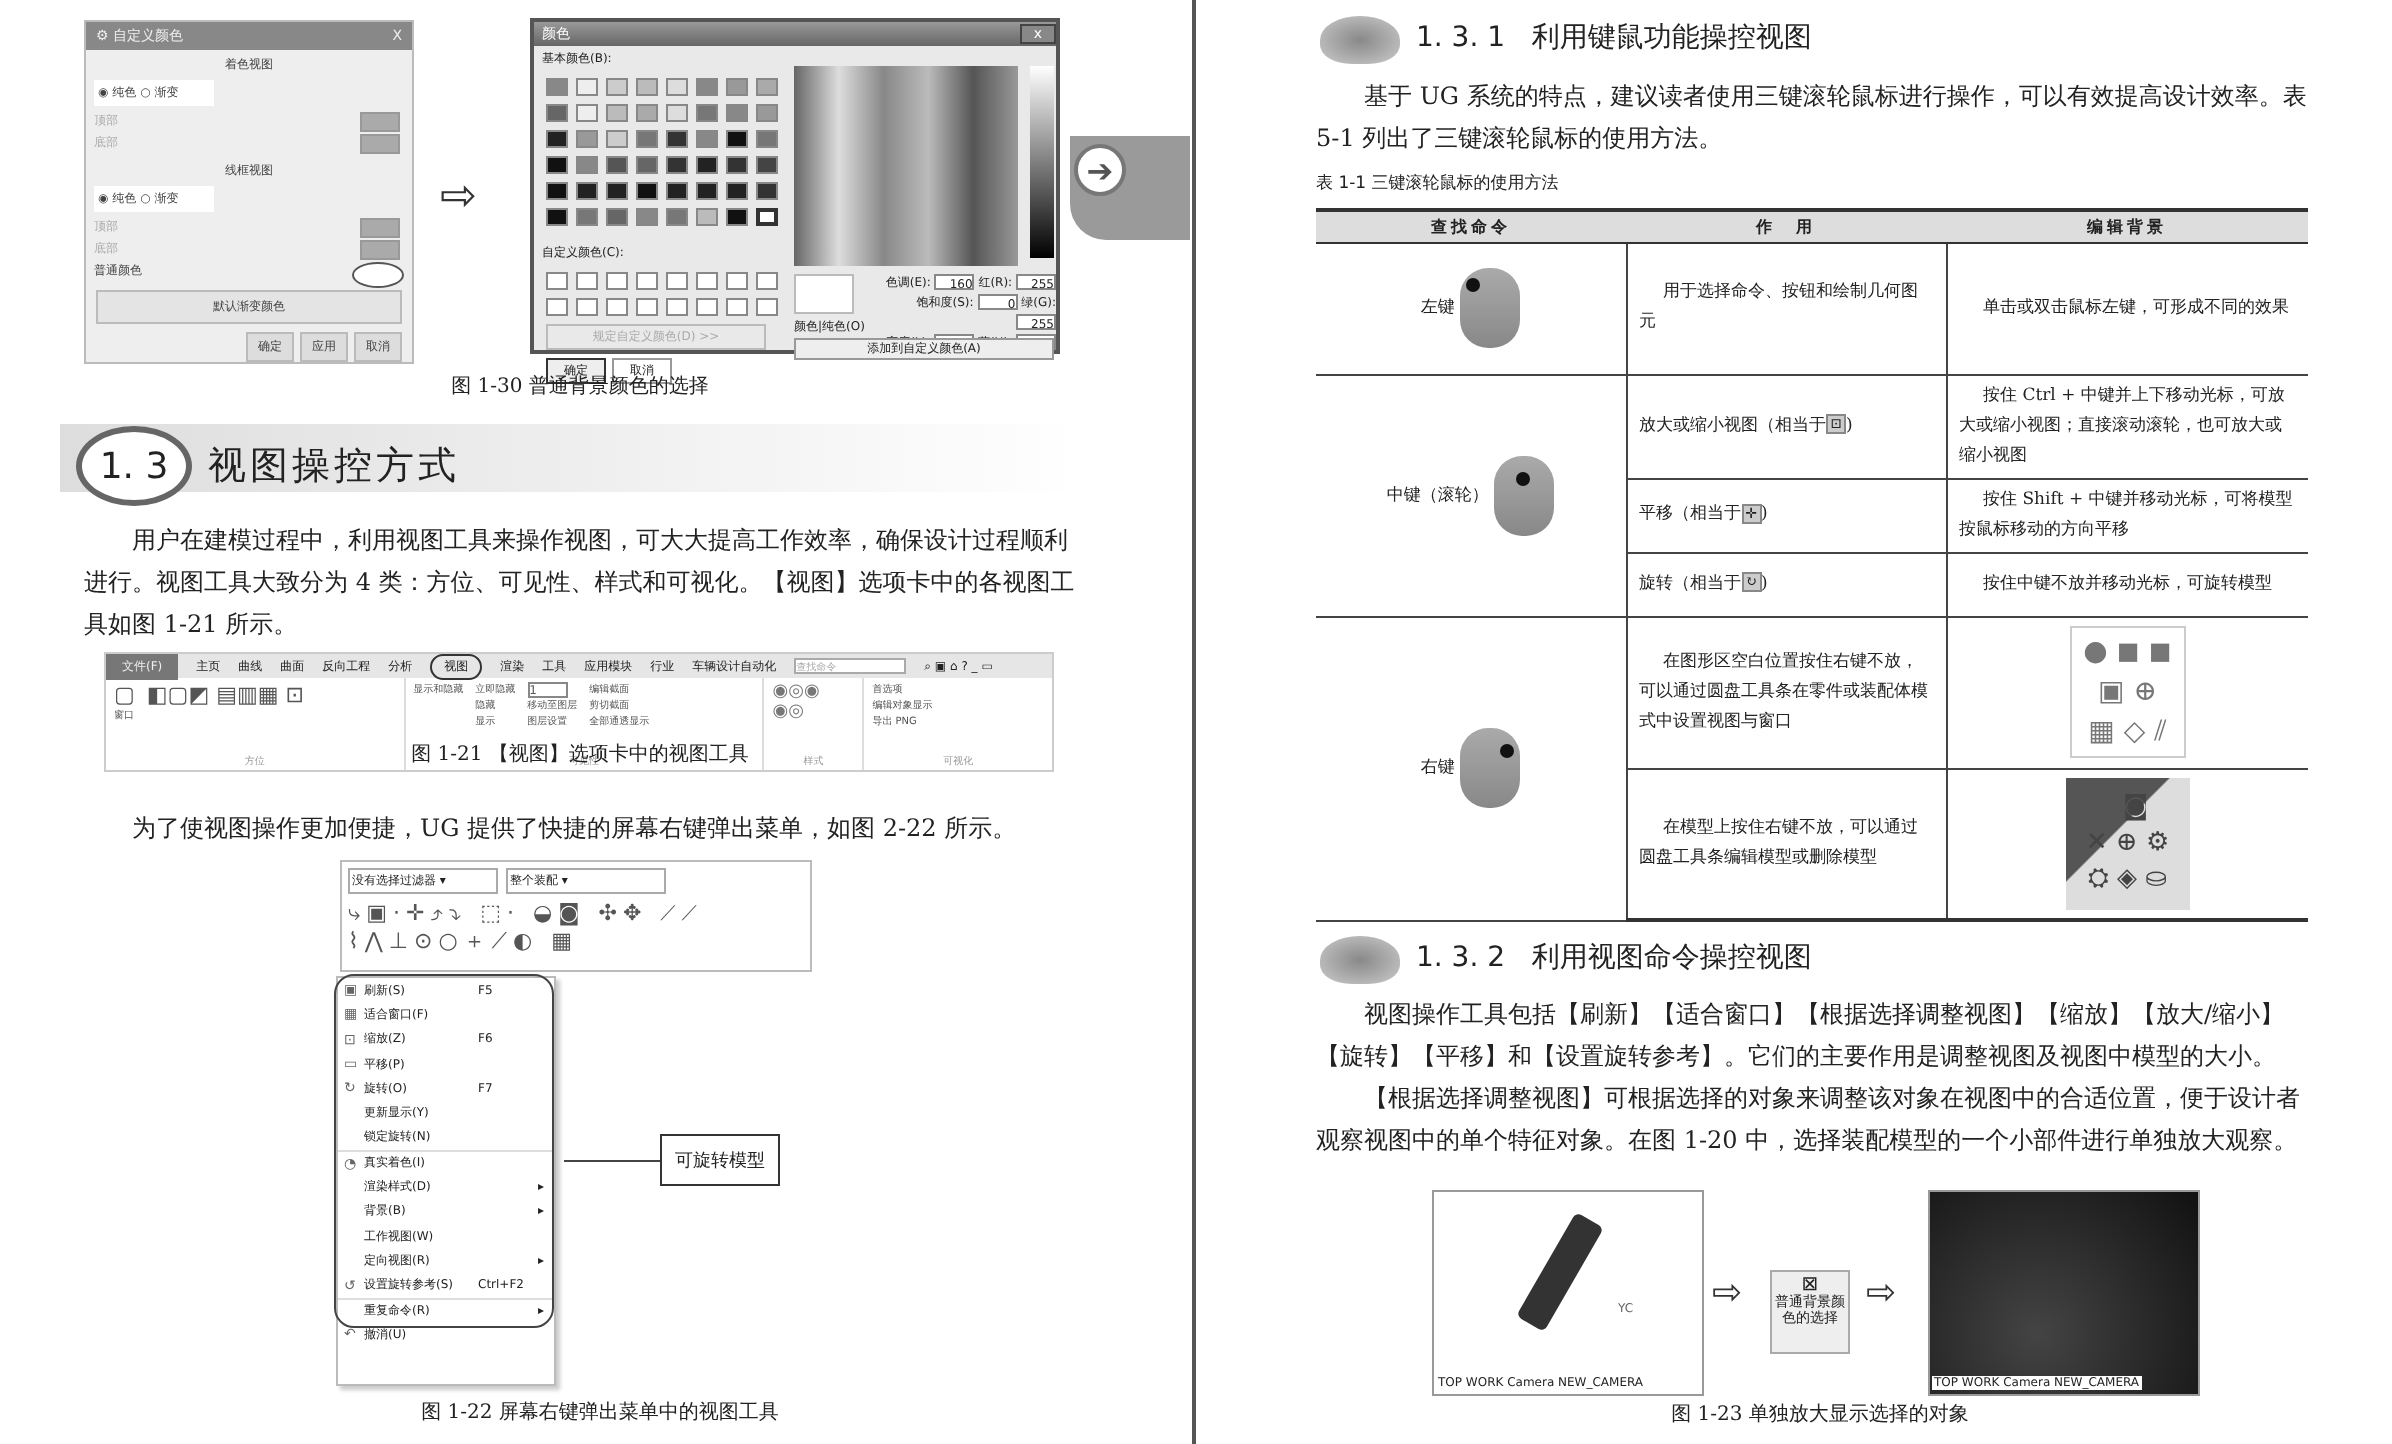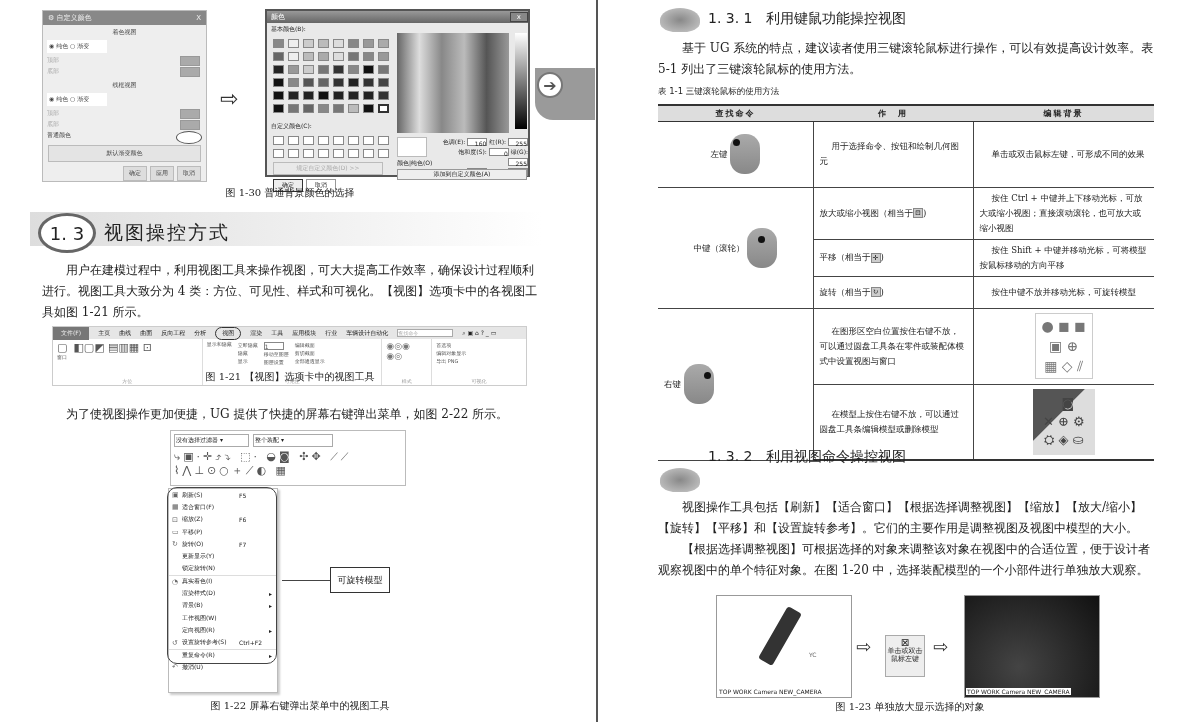--- a/index.html
+++ b/index.html
@@ -379,43 +379,43 @@
   </tr>
   <tr style="height:32px">
     <td><span>平移（相当于</span><span class="inline-ico">✛</span>)</td>
     <td style="text-indent:12px">按住 Shift + 中键并移动光标，可将模型按鼠标移动的方向平移</td>
   </tr>
   <tr style="height:32px">
     <td><span>旋转（相当于</span><span class="inline-ico">↻</span>)</td>
     <td style="text-indent:12px">按住中键不放并移动光标，可旋转模型</td>
   </tr>
   <tr style="height:76px">
-    <td rowspan="2" style=""><span>右键</span> <span class="mouse-img"><span class="dot" style="right:3px;top:8px"></span></span></td>
+    <td rowspan="2" style="text-align:center"><span>右键</span> <span class="mouse-img"><span class="dot" style="right:3px;top:8px"></span></span></td>
     <td style="text-indent:12px">在图形区空白位置按住右键不放，可以通过圆盘工具条在零件或装配体模式中设置视图与窗口</td>
     <td style="text-align:center"><span style="display:inline-block;border:1px solid #ccc;padding:2px 6px;font-size:14px;line-height:20px;color:#777">● ◼ ◼<br>▣ ⊕<br>▦ ◇ ⫽</span></td>
   </tr>
   <tr style="height:76px">
     <td style="text-indent:12px">在模型上按住右键不放，可以通过圆盘工具条编辑模型或删除模型</td>
     <td style="text-align:center"><span style="display:inline-block;background:linear-gradient(135deg,#555 40%,#ddd 41%);padding:6px 10px;font-size:13px;line-height:18px;color:#444">&nbsp;&nbsp;◙<br>✕ ⊕ ⚙<br>⛭ ◈ ⛀</span></td>
   </tr>
 </tbody>
   </table>
 
 <div class="abs mouse-logo" style="left:660px;top:468px"></div>
-<div class="abs sub-head" style="left:708px;top:448px"><span>1. 3. 2</span>&nbsp;&nbsp;&nbsp;<span>利用视图命令操控视图</span></div>
+<div class="abs sub-head" style="left:708px;top:470px"><span>1. 3. 2</span>&nbsp;&nbsp;&nbsp;<span>利用视图命令操控视图</span></div>
 <div class="abs para" style="left:658px;top:497px;width:500px">视图操作工具包括【刷新】【适合窗口】【根据选择调整视图】【缩放】【放大/缩小】【旋转】【平移】和【设置旋转参考】。它们的主要作用是调整视图及视图中模型的大小。</div>
 <div class="abs para" style="left:658px;top:539px;width:500px">【根据选择调整视图】可根据选择的对象来调整该对象在视图中的合适位置，便于设计者观察视图中的单个特征对象。在图 1-20 中，选择装配模型的一个小部件进行单独放大观察。</div>
 
 <div class="abs fig23" style="left:716px;top:595px;width:136px;height:103px;border:1px solid #999;background:#fff">
   <div class="abs" style="left:55px;top:10px;width:16px;height:60px;background:#333;transform:rotate(30deg);border-radius:3px"></div>
   <div class="abs" style="left:92px;top:55px;color:#666">YC</div>
   <div class="abs" style="left:2px;bottom:2px">TOP WORK Camera NEW_CAMERA</div>
 </div>
 <div class="abs arrow-right" style="left:856px;top:636px;font-size:18px">⇨</div>
 <div class="abs fig23" style="left:885px;top:635px;width:40px;height:42px;border:1px solid #aaa;background:#eee;text-align:center;padding-top:3px;font-size:7px;line-height:8px">
   <div style="font-size:10px">⊠</div>
-  <span>单击或双击鼠标左键</span>
+  <span>普通背景颜色的选择</span>
 </div>
 <div class="abs arrow-right" style="left:933px;top:636px;font-size:18px">⇨</div>
 <div class="abs fig23" style="left:964px;top:595px;width:136px;height:103px;border:1px solid #999;background:radial-gradient(circle at 40% 70%,#444,#111);color:#fff">
   <div class="abs" style="left:1px;bottom:2px;background:#fff;color:#222;padding:0 1px">TOP WORK Camera NEW_CAMERA</div>
 </div>
 <div class="abs caption" style="left:780px;top:700px;width:260px">图 1-23   单独放大显示选择的对象</div>
 
 </body></html>

